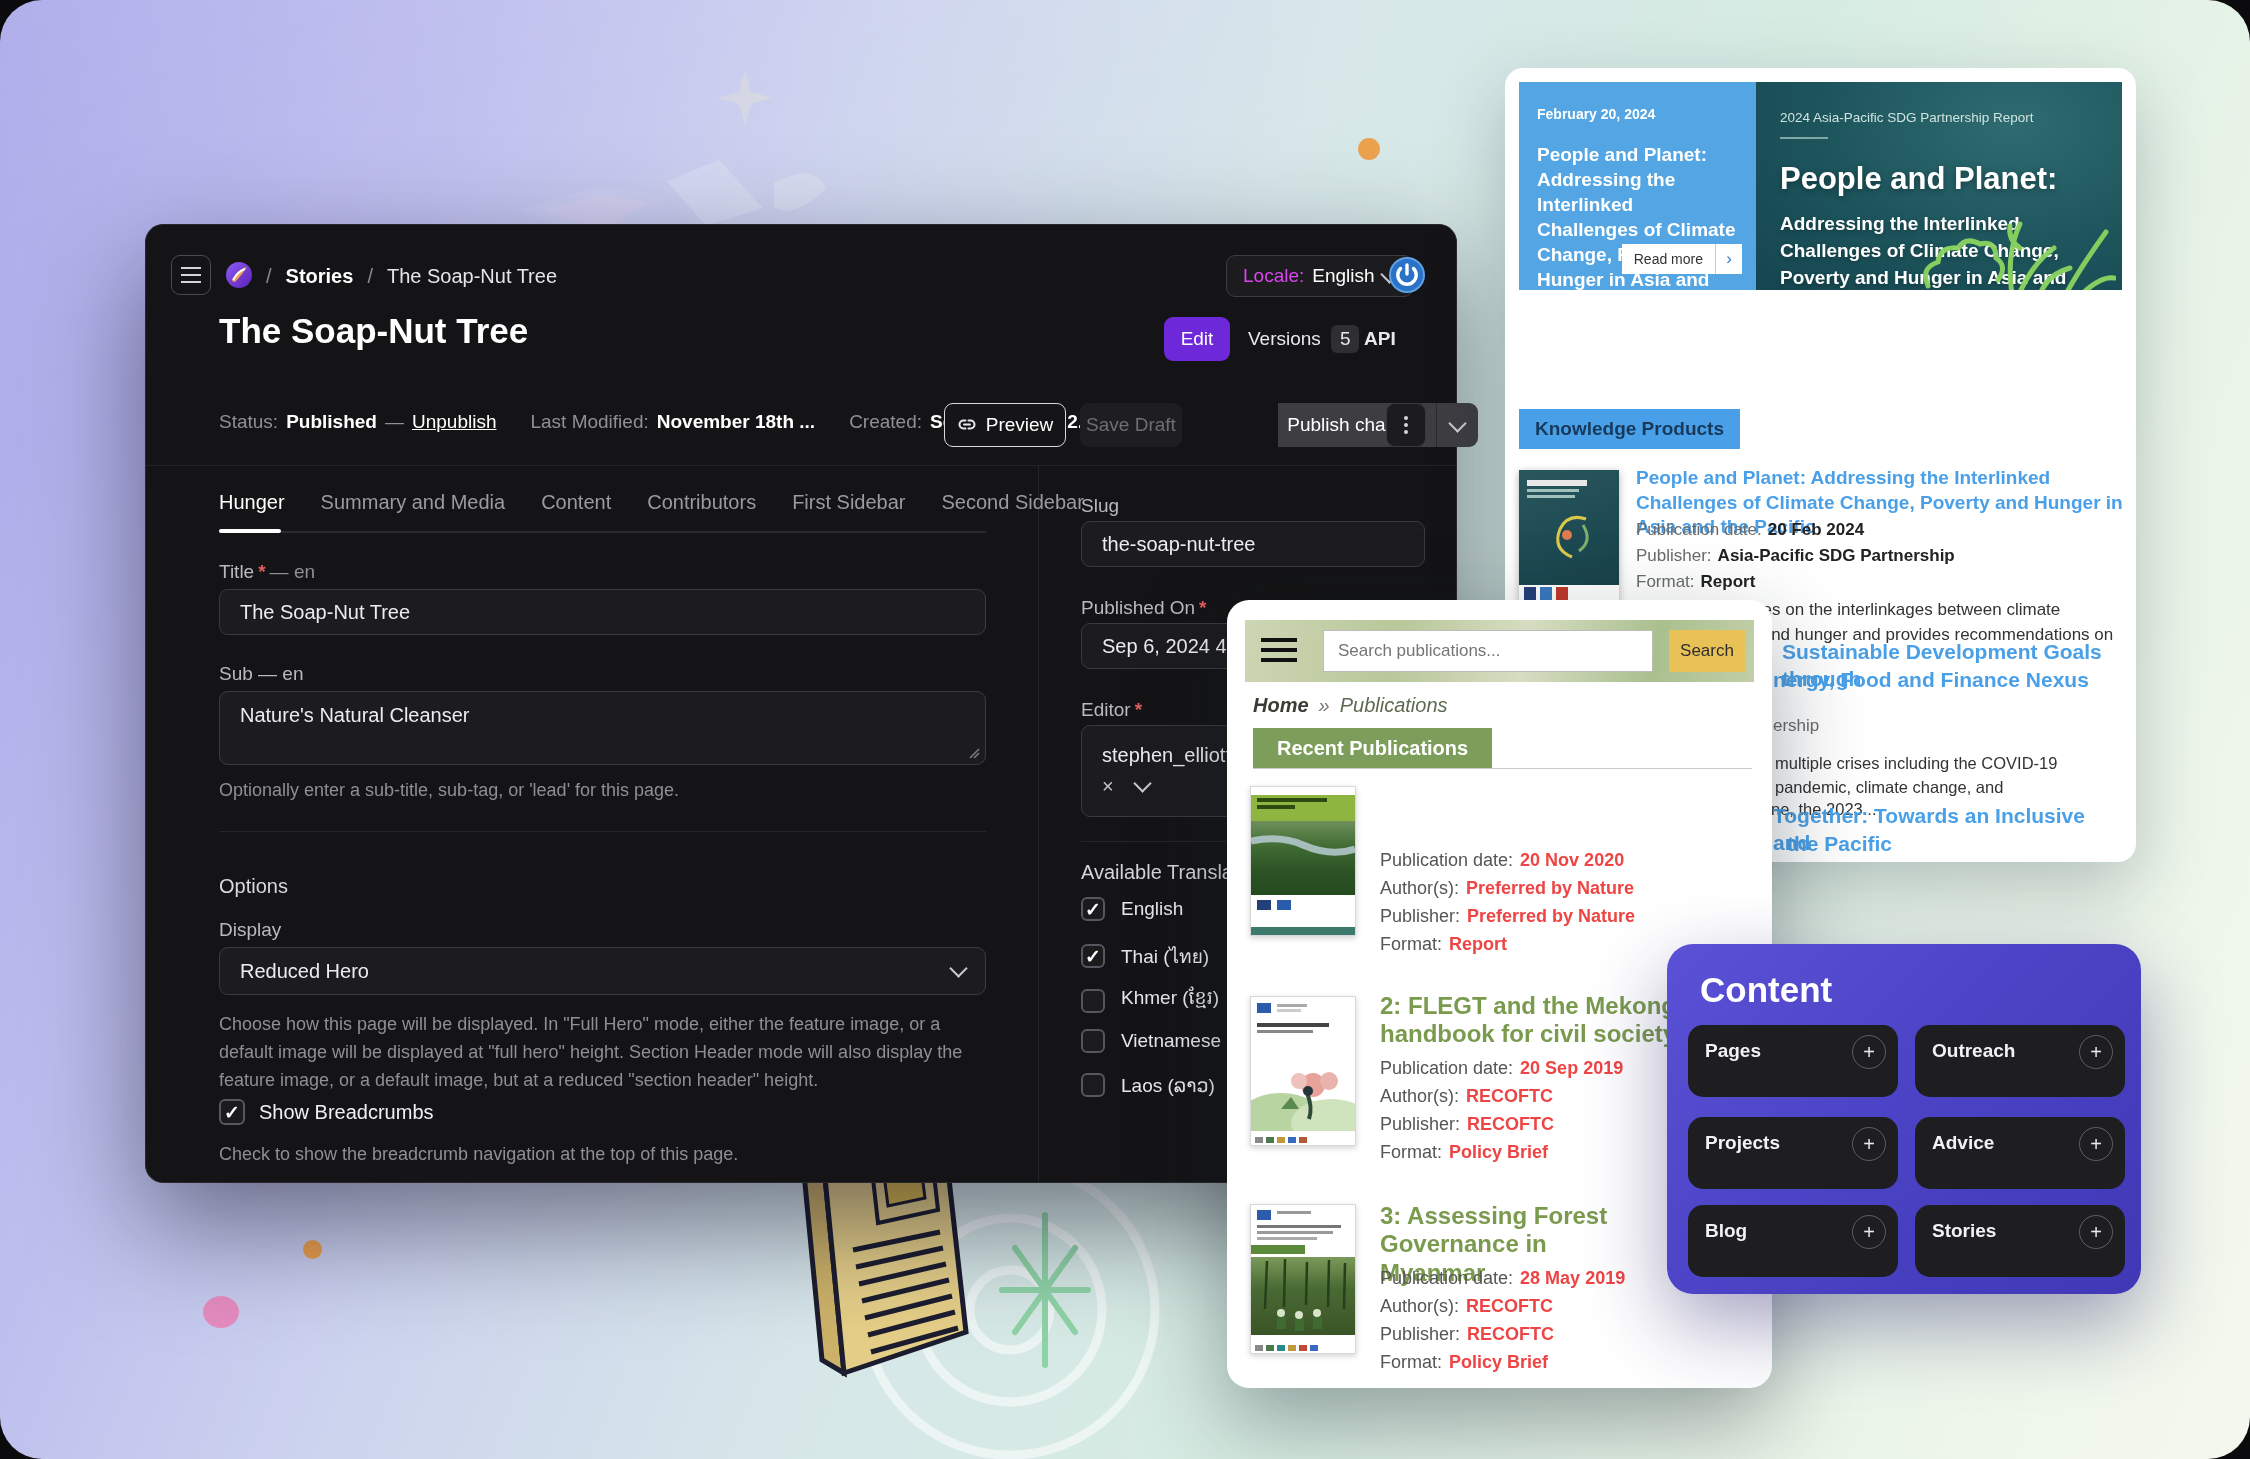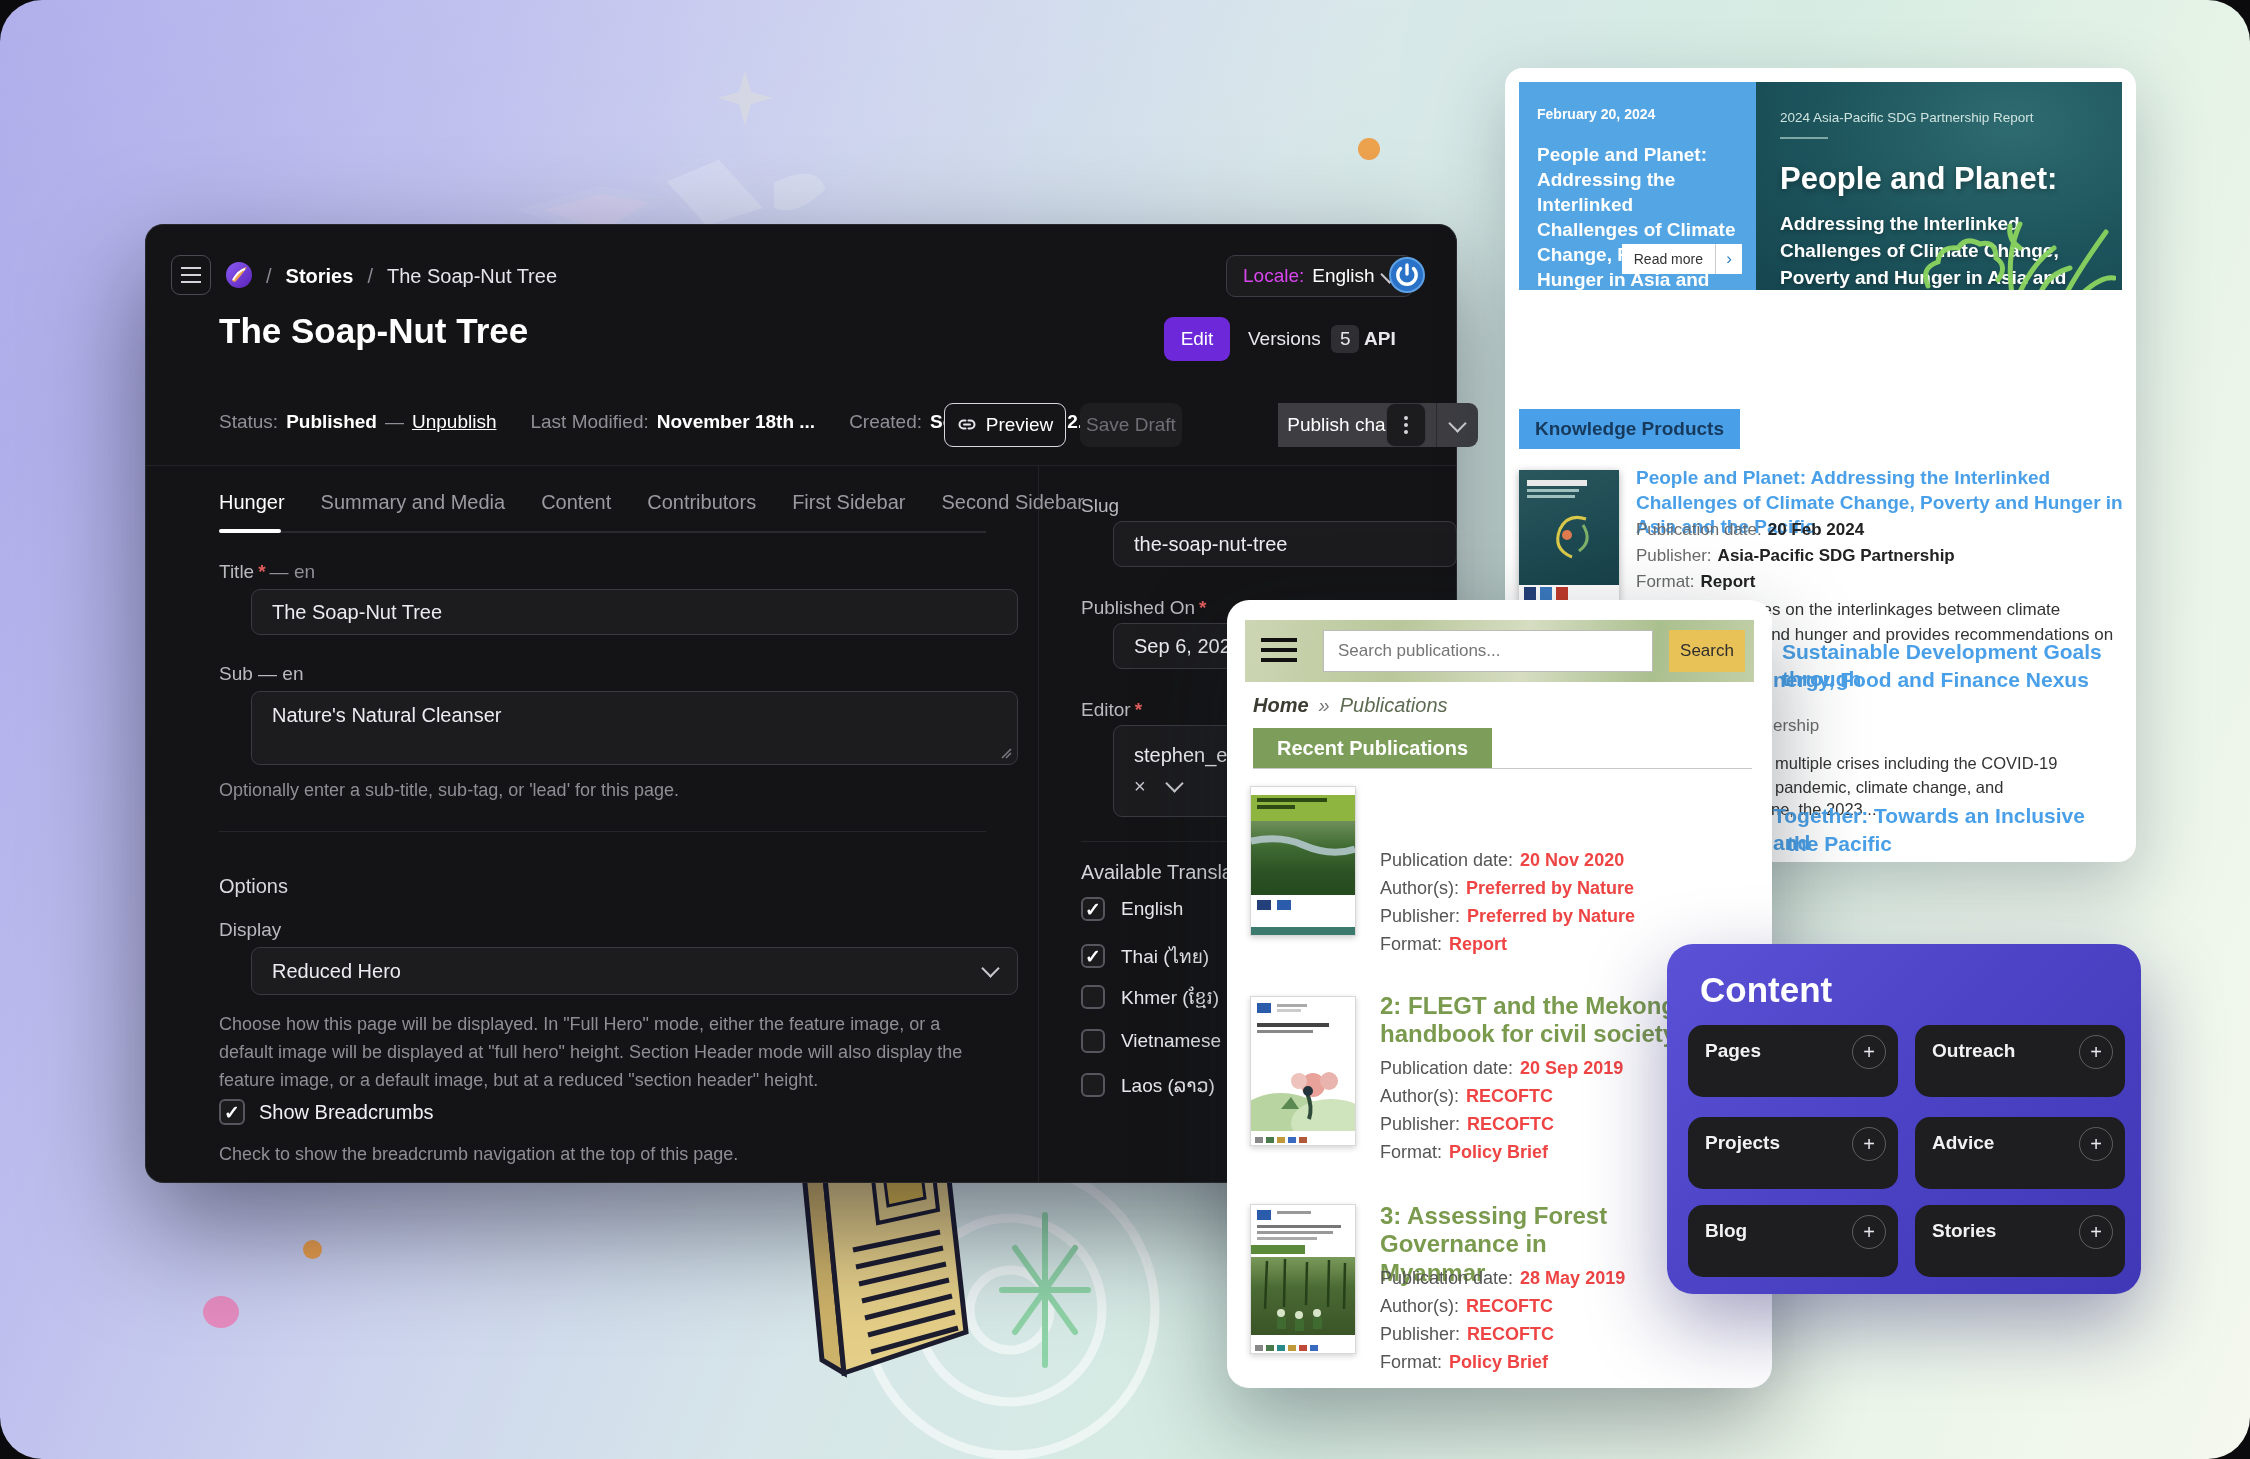--- a/index.html
+++ b/index.html
@@ -9,21 +9,21 @@
   
   .beam{width:1500px;height:1100px;left:-120px;top:-380px;background:linear-gradient(160deg,rgba(255,255,255,.22),rgba(255,255,255,0) 60%);transform:rotate(8deg);z-index:1;}
   .dot{border-radius:50%;z-index:5;}
   
   .cms{left:145px;top:224px;width:1310px;height:957px;background:#141416;border:1px solid #28282c;border-radius:18px;
     box-shadow:0 44px 110px rgba(10,10,30,.5);z-index:10;color:#ececf0;}
   .lab{font-size:19px;color:#b9b9c0;}
   .req{color:#e05d5d;font-weight:bold;margin:0 4px;}
   .lang{color:#8f8f96;}
   .inp{background:#1c1c1f;border:1px solid #3a3a41;border-radius:9px;color:#ececf0;font-size:20px;
-    display:flex;align-items:center;padding:16px 20px;box-sizing:border-box;margin-left:32px;}
+    display:flex;align-items:center;padding:16px 20px;box-sizing:border-box;}
   input.inp{outline:none;}
   .chev{width:11px;height:11px;border-right:2px solid #c7c7cd;border-bottom:2px solid #c7c7cd;transform:rotate(45deg);display:inline-block;}
   .cb{width:26px;height:26px;border:2px solid #56565e;border-radius:6px;background:#1b1b1e;display:inline-flex;align-items:center;justify-content:center;box-sizing:border-box;}
   .cb.on{color:#fff;font-size:19px;font-weight:bold;}
   .btn{display:inline-flex;align-items:center;justify-content:center;border-radius:9px;font-size:19px;color:#fff;box-sizing:border-box;}
   .dots i{display:block;width:4px;height:4px;border-radius:50%;background:#d6d6da;margin:3px auto;}
   .tab{font-size:20px;color:#9a9aa1;margin-right:36px;}
   .tab.active{color:#fff;}
   .help{font-size:18px;color:#8e8e95;line-height:1.55;}
   
@@ -247,21 +247,21 @@
     <div class="abs" style="left:935px;top:616px;width:344px;height:1px;background:#26262a;"></div>
     <div class="abs" style="left:935px;top:636px;font-size:20px;color:#d4d4d9;">Available Translations</div>
     <div class="abs" style="left:935px;top:672px;display:flex;align-items:center;gap:16px;">
       <span class="cb on" style="width:24px;height:24px;">✓</span>
       <span style="font-size:19px;color:#e8e8ec">English</span>
       </div>
     <div class="abs" style="left:935px;top:716px;display:flex;align-items:center;gap:16px;">
       <span class="cb on" style="width:24px;height:24px;">✓</span>
       <span style="font-size:19px;color:#e8e8ec">Thai (ไทย)</span>
       </div>
-    <div class="abs" style="left:935px;top:760px;display:flex;align-items:flex-start;gap:16px;">
+    <div class="abs" style="left:935px;top:760px;display:flex;align-items:flex-end;gap:16px;">
       <span class="cb" style="width:24px;height:24px;"></span>
       <span style="font-size:19px;color:#e8e8ec">Khmer (ខ្មែរ)</span>
       </div>
     <div class="abs" style="left:935px;top:804px;display:flex;align-items:center;gap:16px;">
       <span class="cb" style="width:24px;height:24px;"></span>
       <span style="font-size:19px;color:#e8e8ec">Vietnamese (Ti</span>
       </div>
     <div class="abs" style="left:935px;top:848px;display:flex;align-items:center;gap:16px;">
       <span class="cb" style="width:24px;height:24px;"></span>
       <span style="font-size:19px;color:#e8e8ec">Laos (ລາວ)</span>

